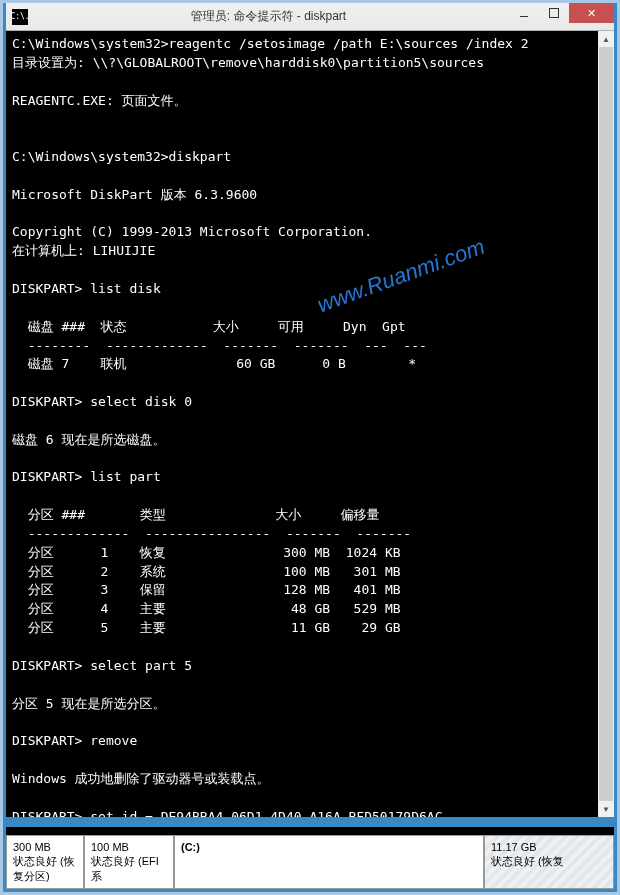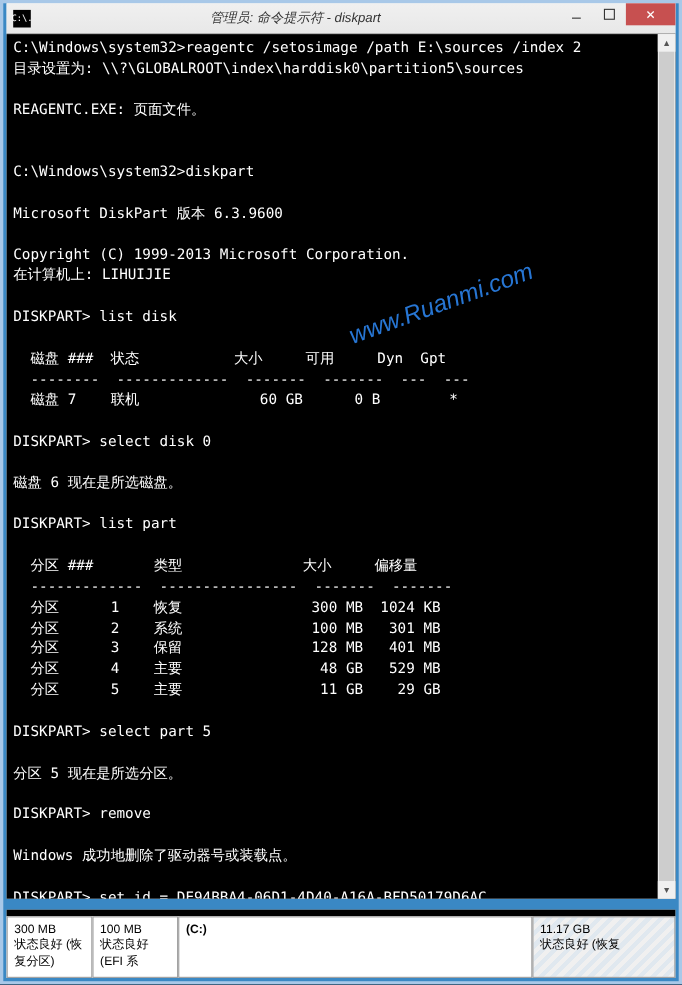--- a/index.html
+++ b/index.html
@@ -42,21 +42,20 @@
       justify-content: center;
       color: #fff;
       font-size: 8px;
       font-family: monospace;
     }
     .title-text {
       flex: 1;
       text-align: center;
       font-size: 12px;
       color: #333;
-      font-style: italic;
     }
     .win-controls {
       display: flex;
       height: 100%;
     }
     .win-btn {
       width: 30px;
       height: 20px;
       display: flex;
       align-items: center;
@@ -150,21 +149,21 @@
     }
     .wm2-text1 { color: #e03c20; }
     .disk-panel {
       position: absolute;
       bottom: 3px;
       left: 3px;
       right: 3px;
       height: 62px;
       background: #fff;
       display: flex;
-      border-top: 6px solid #000000;
+      border-top: 8px solid #000000;
     }
     .disk-part {
       border: 1px solid #999;
       padding: 4px 6px;
       font-size: 11px;
       line-height: 1.3;
       color: #000;
       background: #fff;
       overflow: hidden;
     }
@@ -184,21 +183,21 @@
       <div class="title-icon">C:\.</div>
       <div class="title-text">管理员: 命令提示符 - diskpart</div>
       <div class="win-controls">
         <div class="win-btn min"></div>
         <div class="win-btn max"></div>
         <div class="win-btn close"></div>
       </div>
     </div>
 
     <div class="console"><span>C:\Windows\system32&gt;reagentc /setosimage /path E:\sources /index 2</span>
-<span>目录设置为: \\?\GLOBALROOT\index\harddisk0\partition5\sources</span>
+<span>目录设置为: \\?\GLOBALROOT\remove\harddisk0\partition5\sources</span>
 <span></span>
 <span>REAGENTC.EXE: 页面文件。</span>
 <span></span>
 <span></span>
 <span>C:\Windows\system32&gt;diskpart</span>
 <span></span>
 <span>Microsoft DiskPart 版本 6.3.9600</span>
 <span></span>
 <span>Copyright (C) 1999-2013 Microsoft Corporation.</span>
 <span>在计算机上: LIHUIJIE</span>
@@ -249,21 +248,21 @@
   </div>
 
   <div class="watermark1">www.Ruanmi.com</div>
 
   <div class="disk-panel">
     <div class="disk-part" style="width:78px">
       <div class="label"></div>
       <div class="size">300 MB</div>
       <div>状态良好 (恢复分区)</div>
     </div>
-    <div class="disk-part" style="width:78px">
+    <div class="disk-part" style="width:90px">
       <div class="label"></div>
       <div class="size">100 MB</div>
       <div>状态良好 (EFI 系</div>
     </div>
     <div class="disk-part" style="flex:1">
       <div class="label">(C:)</div>
     </div>
     <div class="disk-part striped" style="width:130px">
       <div class="label"></div>
       <div class="size">11.17 GB</div>

